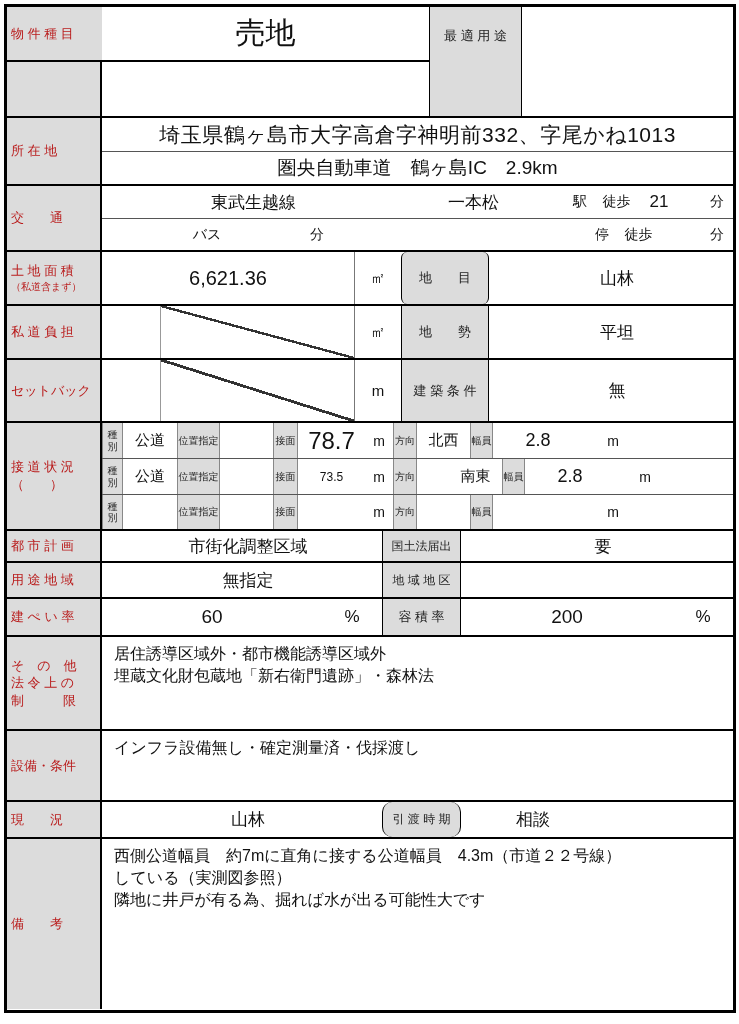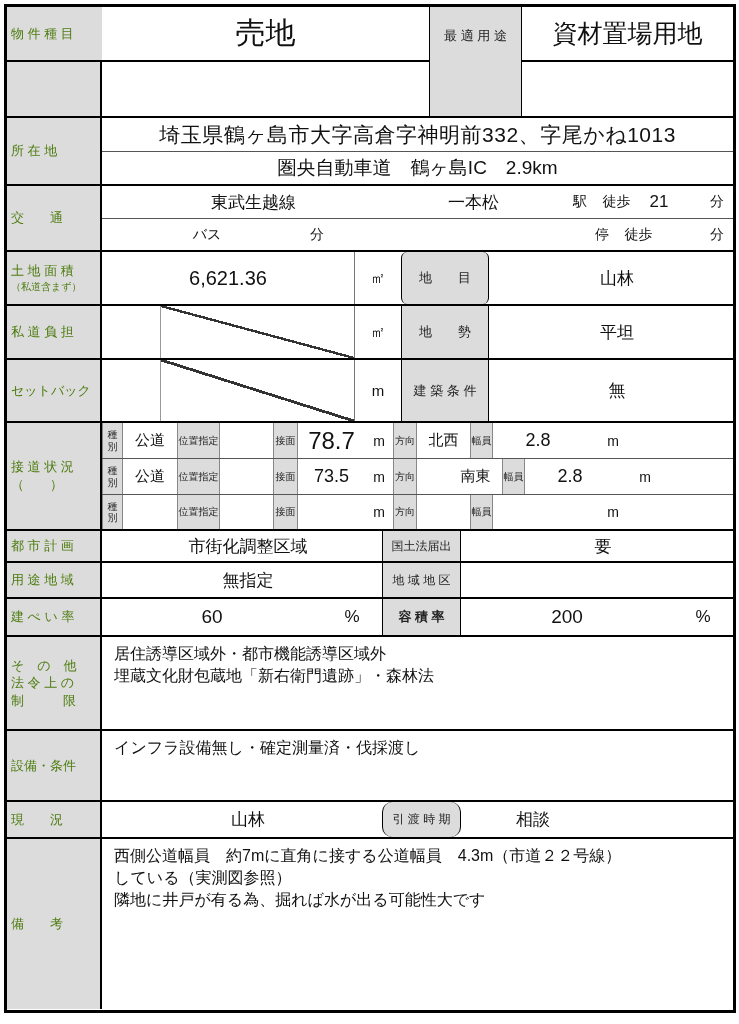--- a/index.html
+++ b/index.html
@@ -11,21 +11,21 @@
   }
   .sheet {
     position:absolute; left:4px; top:4px; width:732px; height:1009px;
     border:3px solid #000; background:#fff;
   }
   .row { display:flex; width:100%; border-bottom:2px solid #000; }
   .row:last-child { border-bottom:none; }
   .lab {
     width:95px; min-width:95px; background:#dcdcdc; border-right:2px solid #000;
     display:flex; flex-direction:column; justify-content:center;
-    font-size:13px; padding:2px 4px; line-height:1.35; color:#4d7c0f;
+    font-size:13px; padding:2px 4px; line-height:1.35; color:#b91c1c;
   }
   .lab .sub { font-size:10px; }
   .cell { display:flex; align-items:center; justify-content:center; }
   .graycell { background:#dcdcdc; border-left:1px solid #000; border-right:1px solid #000;
     display:flex; align-items:center; justify-content:center; font-size:13px; color:#222; }
   .val-lg { font-size:17px;padding-left:12px; }
   .flex1 { flex:1; }
   
   .suprow { display:flex; width:100%; }
   .suprow .stack { display:flex; flex-direction:column; }
@@ -61,21 +61,20 @@
       <div style="height:54px; background:#dcdcdc;"></div>
     </div>
     <div class="stack" style="width:327px;">
       <div class="cell hline2" style="height:55px; font-size:30px;">売地</div>
       <div style="height:54px;"></div>
     </div>
     <div class="graycell" style="width:93px; align-items:flex-start;">
       <span style="margin-top:20px;">最 適 用 途</span>
     </div>
     <div class="stack flex1">
-      <div class="cell hline2" style="height:55px; font-size:25px;">資材置場用地</div>
       <div style="height:54px;"></div>
     </div>
   </div>
 
   <div class="row" style="height:68px">
     <div class="lab">
         <span>所 在 地</span>
       </div>
     <div class="stack flex1" style="display:flex; flex-direction:column;">
       <div class="cell thinline" style="height:34px; font-size:21px; letter-spacing:0.5px;">埼玉県鶴ヶ島市大字高倉字神明前332、字尾かね1013</div>
@@ -168,21 +167,21 @@
           <span class="cell" style="width:60px; font-size:14px;">m</span>
         </div>
       </div>
       <div class="thinline" style="height:36px; display:flex;">
         <div class="mini" style="width:21px;">種別</div>
         <div class="cell" style="width:54px; font-size:15px;">公道</div>
         <div class="mini" style="width:43px;">位置指定</div>
         <div class="cell" style="width:53px;"></div>
         <div class="mini" style="width:25px;">接面</div>
         <div style="width:95px; display:flex; align-items:center;">
-          <span class="cell flex1" style="font-size:18px;">73.5</span>
+          <span class="cell flex1" style="font-size:12px;">73.5</span>
           <span class="cell" style="width:28px; font-size:14px;">m</span>
         </div>
         <div class="mini" style="width:24px;">方向</div>
         <div class="cell" style="width:53px; font-size:15px;margin-left:32px;">南東</div>
         <div class="mini" style="width:23px;">幅員</div>
         <div class="flex1" style="display:flex; align-items:center;">
           <span class="cell" style="width:90px; font-size:18px;">2.8</span>
           <span class="cell" style="width:60px; font-size:14px;">m</span>
         </div>
       </div>
@@ -226,21 +225,21 @@
   </div>
 
   <div class="row" style="height:38px">
     <div class="lab">
         <span>建 ぺ い 率</span>
       </div>
     <div style="width:280px; display:flex; align-items:center;">
       <span class="cell flex1" style="font-size:19px;">60</span>
       <span class="cell" style="width:60px; font-size:17px;">%</span>
     </div>
-    <div class="graycell" style="width:79px;font-weight:bold;">容 積 率</div>
+    <div class="graycell" style="width:79px;">容 積 率</div>
     <div class="flex1" style="display:flex; align-items:center;">
       <span class="cell flex1" style="font-size:19px;">200</span>
       <span class="cell" style="width:60px; font-size:17px;">%</span>
     </div>
   </div>
 
   <div class="row" style="height:94px">
     <div class="lab" style="justify-content:center;">
       <span>そ　の　他</span>
       <span>法 令 上 の</span>

